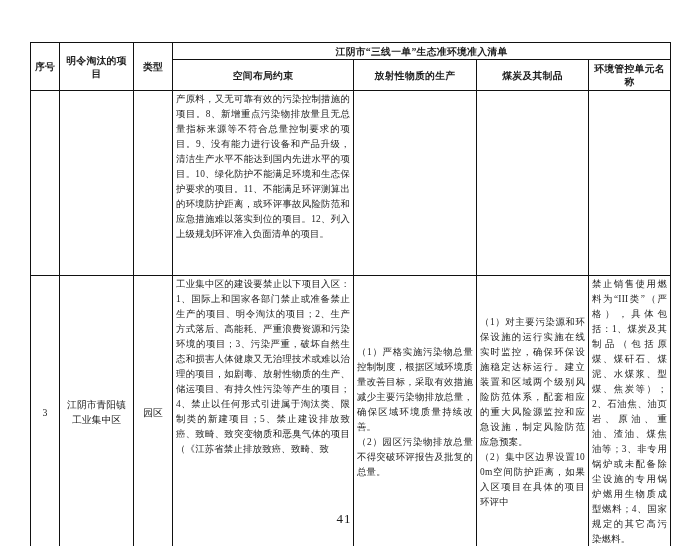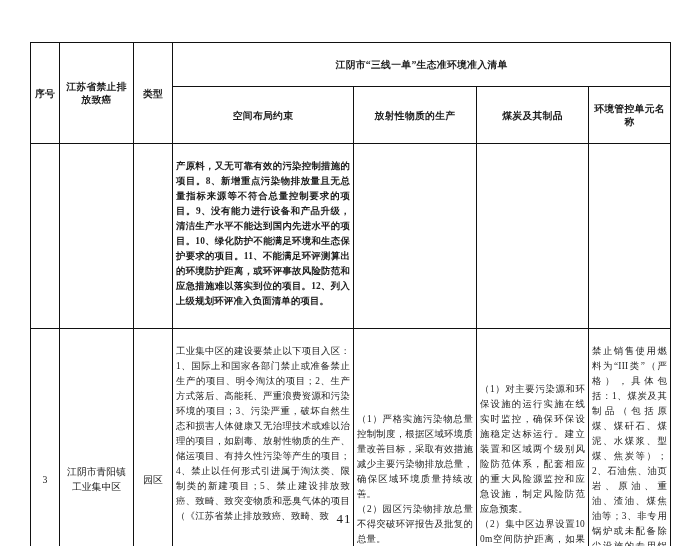--- a/index.html
+++ b/index.html
@@ -12,35 +12,35 @@
   }
   .page{position:relative;width:700px;height:546px;background:#fff;}
   table.admission{
     position:absolute;left:30px;top:42px;
     width:640px;
     border-collapse:collapse;
     table-layout:fixed;
   }
   table.admission th, table.admission td{
     border:1px solid #111;
-    padding:15px 3px;
+    padding:1px 3px;
     overflow:hidden;
     box-sizing:border-box;
   }
   th{
     font-size:9.8px;
     font-weight:bold;
     text-align:center;
     vertical-align:middle;
     line-height:13px;
     letter-spacing:0.3px;
   }
   tr.hrow1{height:17px;}
   tr.hrow2{height:31px;margin-left:40px;}
-  tr.rowA{height:185px;font-weight:bold;}
+  tr.rowA{height:185px;}
   tr.rowB{height:228px;}
   td.txt{
     font-size:9.4px;
     line-height:15px;
     text-align:justify;
     text-justify:inter-character;
     word-break:break-all;
     vertical-align:middle;
     letter-spacing:0.2px;
   }
@@ -72,21 +72,21 @@
       <col style="width:74px">
       <col style="width:39px">
       <col style="width:181px">
       <col style="width:123px">
       <col style="width:112px">
       <col style="width:82px">
     </colgroup>
     <thead>
       <tr class="hrow1">
         <th rowspan="2">序号</th>
-        <th rowspan="2">江苏省禁止排放致癌</th>
+        <th rowspan="2">明令淘汰的项目</th>
         <th rowspan="2">类型</th>
         <th colspan="4">江阴市“三线一单”生态准环境准入清单</th>
       </tr>
       <tr class="hrow2">
         <th>空间布局约束</th>
         <th>放射性物质的生产</th>
         <th>煤炭及其制品</th>
         <th>环境管控单元名称</th>
       </tr>
     </thead>

